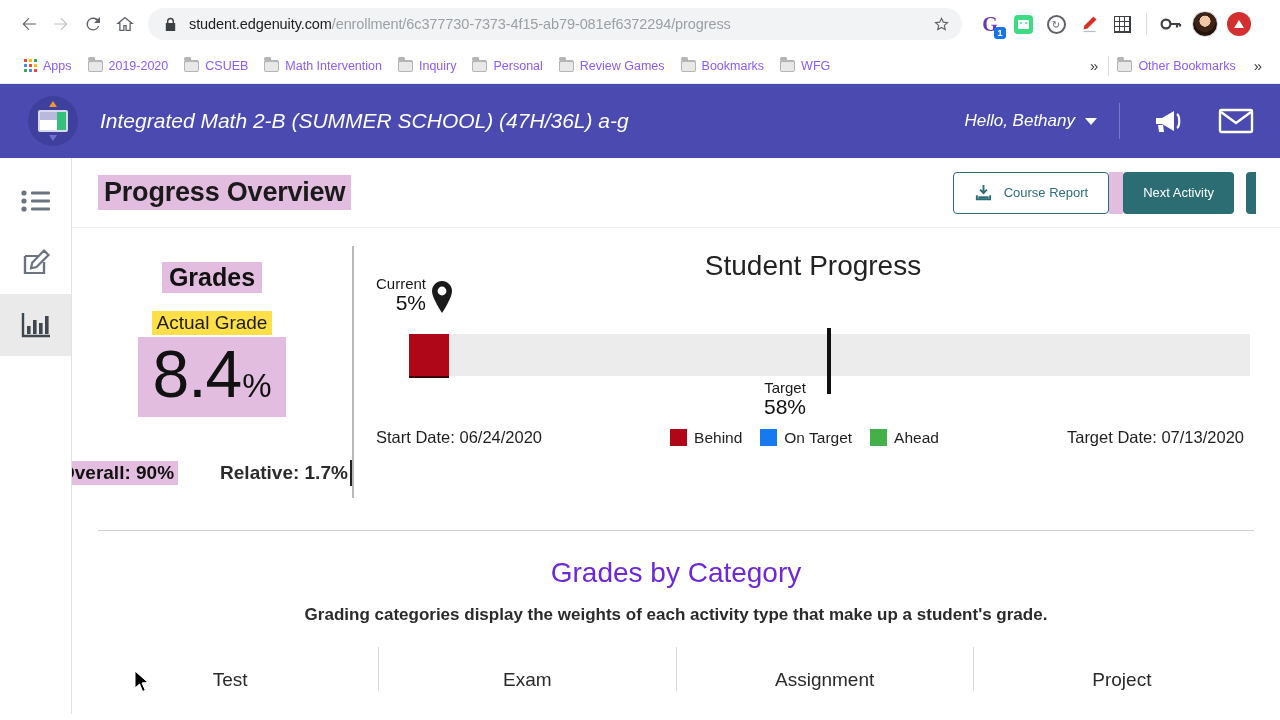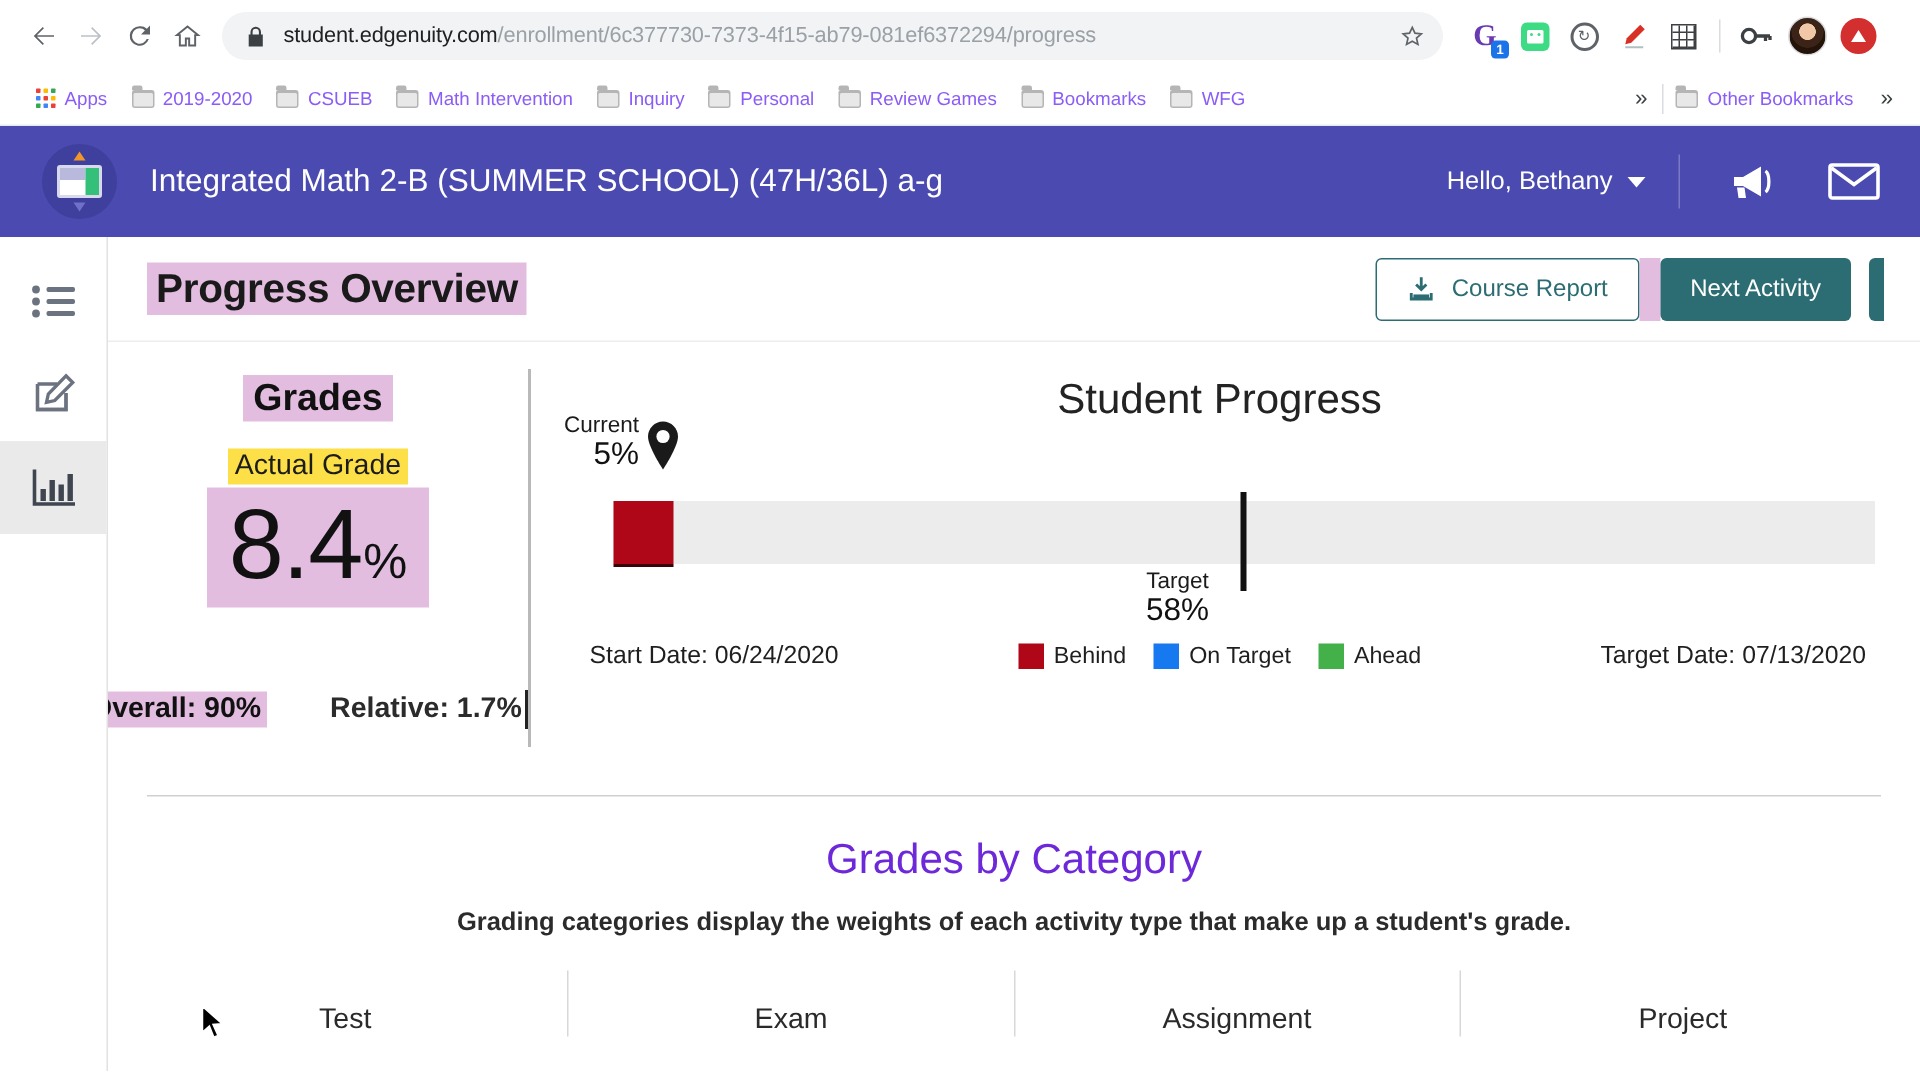--- a/index.html
+++ b/index.html
@@ -99,21 +99,21 @@
     content:''; position:absolute; top:2px; left:1px; right:1px; bottom:1px;
     background:#e8e8e8; border-radius:1px;
   }
   .bm-spacer { flex: 1 1 auto; }
   .chev-more { font-size: 15px; color: #3c4043; padding: 0 10px; flex:0 0 auto;}
   .bm-sep { width:1px; height: 20px; background: #dadce0; flex:0 0 auto; }
 
   
   .app-header {
     height: 74px; background: #4a4ab0;
-    display: flex; align-items: center; padding: 0 20px 0 28px;
+    display: flex; align-items: center; padding: 0 20px 0 28px; font-style: italic;
   }
   .brand-logo {
     width: 50px; height: 50px; border-radius: 50%; background: #3f3f9e;
     display: flex; align-items: center; justify-content: center; flex: 0 0 auto;
     position: relative;
   }
   .brand-logo .screen {
     width: 30px; height: 22px; background: #fff; border: 2px solid #d8d8ee; border-radius: 2px;
     display: flex; overflow: hidden;
   }
@@ -160,41 +160,41 @@
     height: 70px; display: flex; align-items: center; padding: 0 24px 0 26px;
     border-bottom: 1px solid #ededed;
   }
   .page-title {
     font-size: 27px; font-weight: 700; color: #1a1a1a;
     background: #e3bde0; padding: 2px 6px; letter-spacing: -0.2px;
   }
   .ph-spacer { flex: 1 1 auto; }
   .btn {
     height: 42px; display: flex; align-items: center; gap: 11px;
-    font-size: 16px; border-radius: 4px; padding: 0 20px; white-space: nowrap;
+    font-size: 13px; border-radius: 4px; padding: 0 20px; white-space: nowrap;
   }
   .btn-outline { border: 1.5px solid #2c6d74; color: #2c6d74; background: #fff; }
   .sel-gap { width: 14px; height: 42px; background: #e3bde0; }
   .btn-solid { background: #2c6d74; color: #fff; }
   .btn-edge {
     width: 10px; height: 42px; background: #2c6d74; border-radius: 4px 0 0 4px;
     margin-left: 12px; flex: 0 0 auto;
   }
 
   
   .panels { display: flex; padding: 18px 0 0 0; height: 270px; }
   .grades-panel {
     width: 282px; flex: 0 0 auto; padding: 0 0 0 0;
     border-right: 2px solid #b9b9b9;
     display: flex; flex-direction: column; align-items: center;
     position: relative; overflow: hidden;
   }
   .grades-title {
     font-size: 25px; font-weight: 700; color: #111;
-    background: #e3bde0; padding: 1px 7px; margin-top: 4px;
+    background: #e3bde0; padding: 1px 7px; margin-top: 16px;
   }
   .actual-label {
     font-size: 19px; color: #1c1c1c; background: #fde047; padding: 1px 5px; margin-top: 18px;
   }
   .grade-big {
     background: #e3bde0; margin-top: 2px; padding: 4px 14px 10px 14px;
     display: flex; align-items: baseline; color: #111;
   }
   .grade-num { font-size: 66px; line-height: 1; font-weight: 400; letter-spacing: -1px; }
   .grade-pct { font-size: 33px; line-height: 1; font-weight: 400; margin-left: 1px; }
@@ -221,21 +221,21 @@
   .cb-value { font-size: 21px; color: #111; }
   .pin svg { display: block; }
   .target-badge {
     position: absolute; left: 388px; top: 46px; text-align: center; line-height: 1.05;
   }
   .tb-label { font-size: 15px; color: #1a1a1a; }
   .tb-value { font-size: 21px; color: #111; }
 
   .legend-row {
     display: flex; align-items: center; margin-top: 52px; padding: 0 6px 0 0;
-    font-size: 16.5px; color: #1f1f1f; margin-left: 17px;
+    font-size: 16.5px; color: #1f1f1f;
   }
   .lr-spacer { flex: 1 1 auto; }
   .legend-items { display: flex; align-items: flex-start; gap: 18px; }
   .legend-item { display: flex; align-items: center; gap: 7px; font-size: 15.5px; }
   .swatch { width: 17px; height: 17px; display:block; }
 
   .divider { height: 1px; background: #d0d0d0; margin: 32px 26px 0 26px; }
 
   .cat-section { padding-top: 26px; }
   .cat-title { text-align: center; font-size: 28px; color: #6d28d9; font-weight: 400; }

